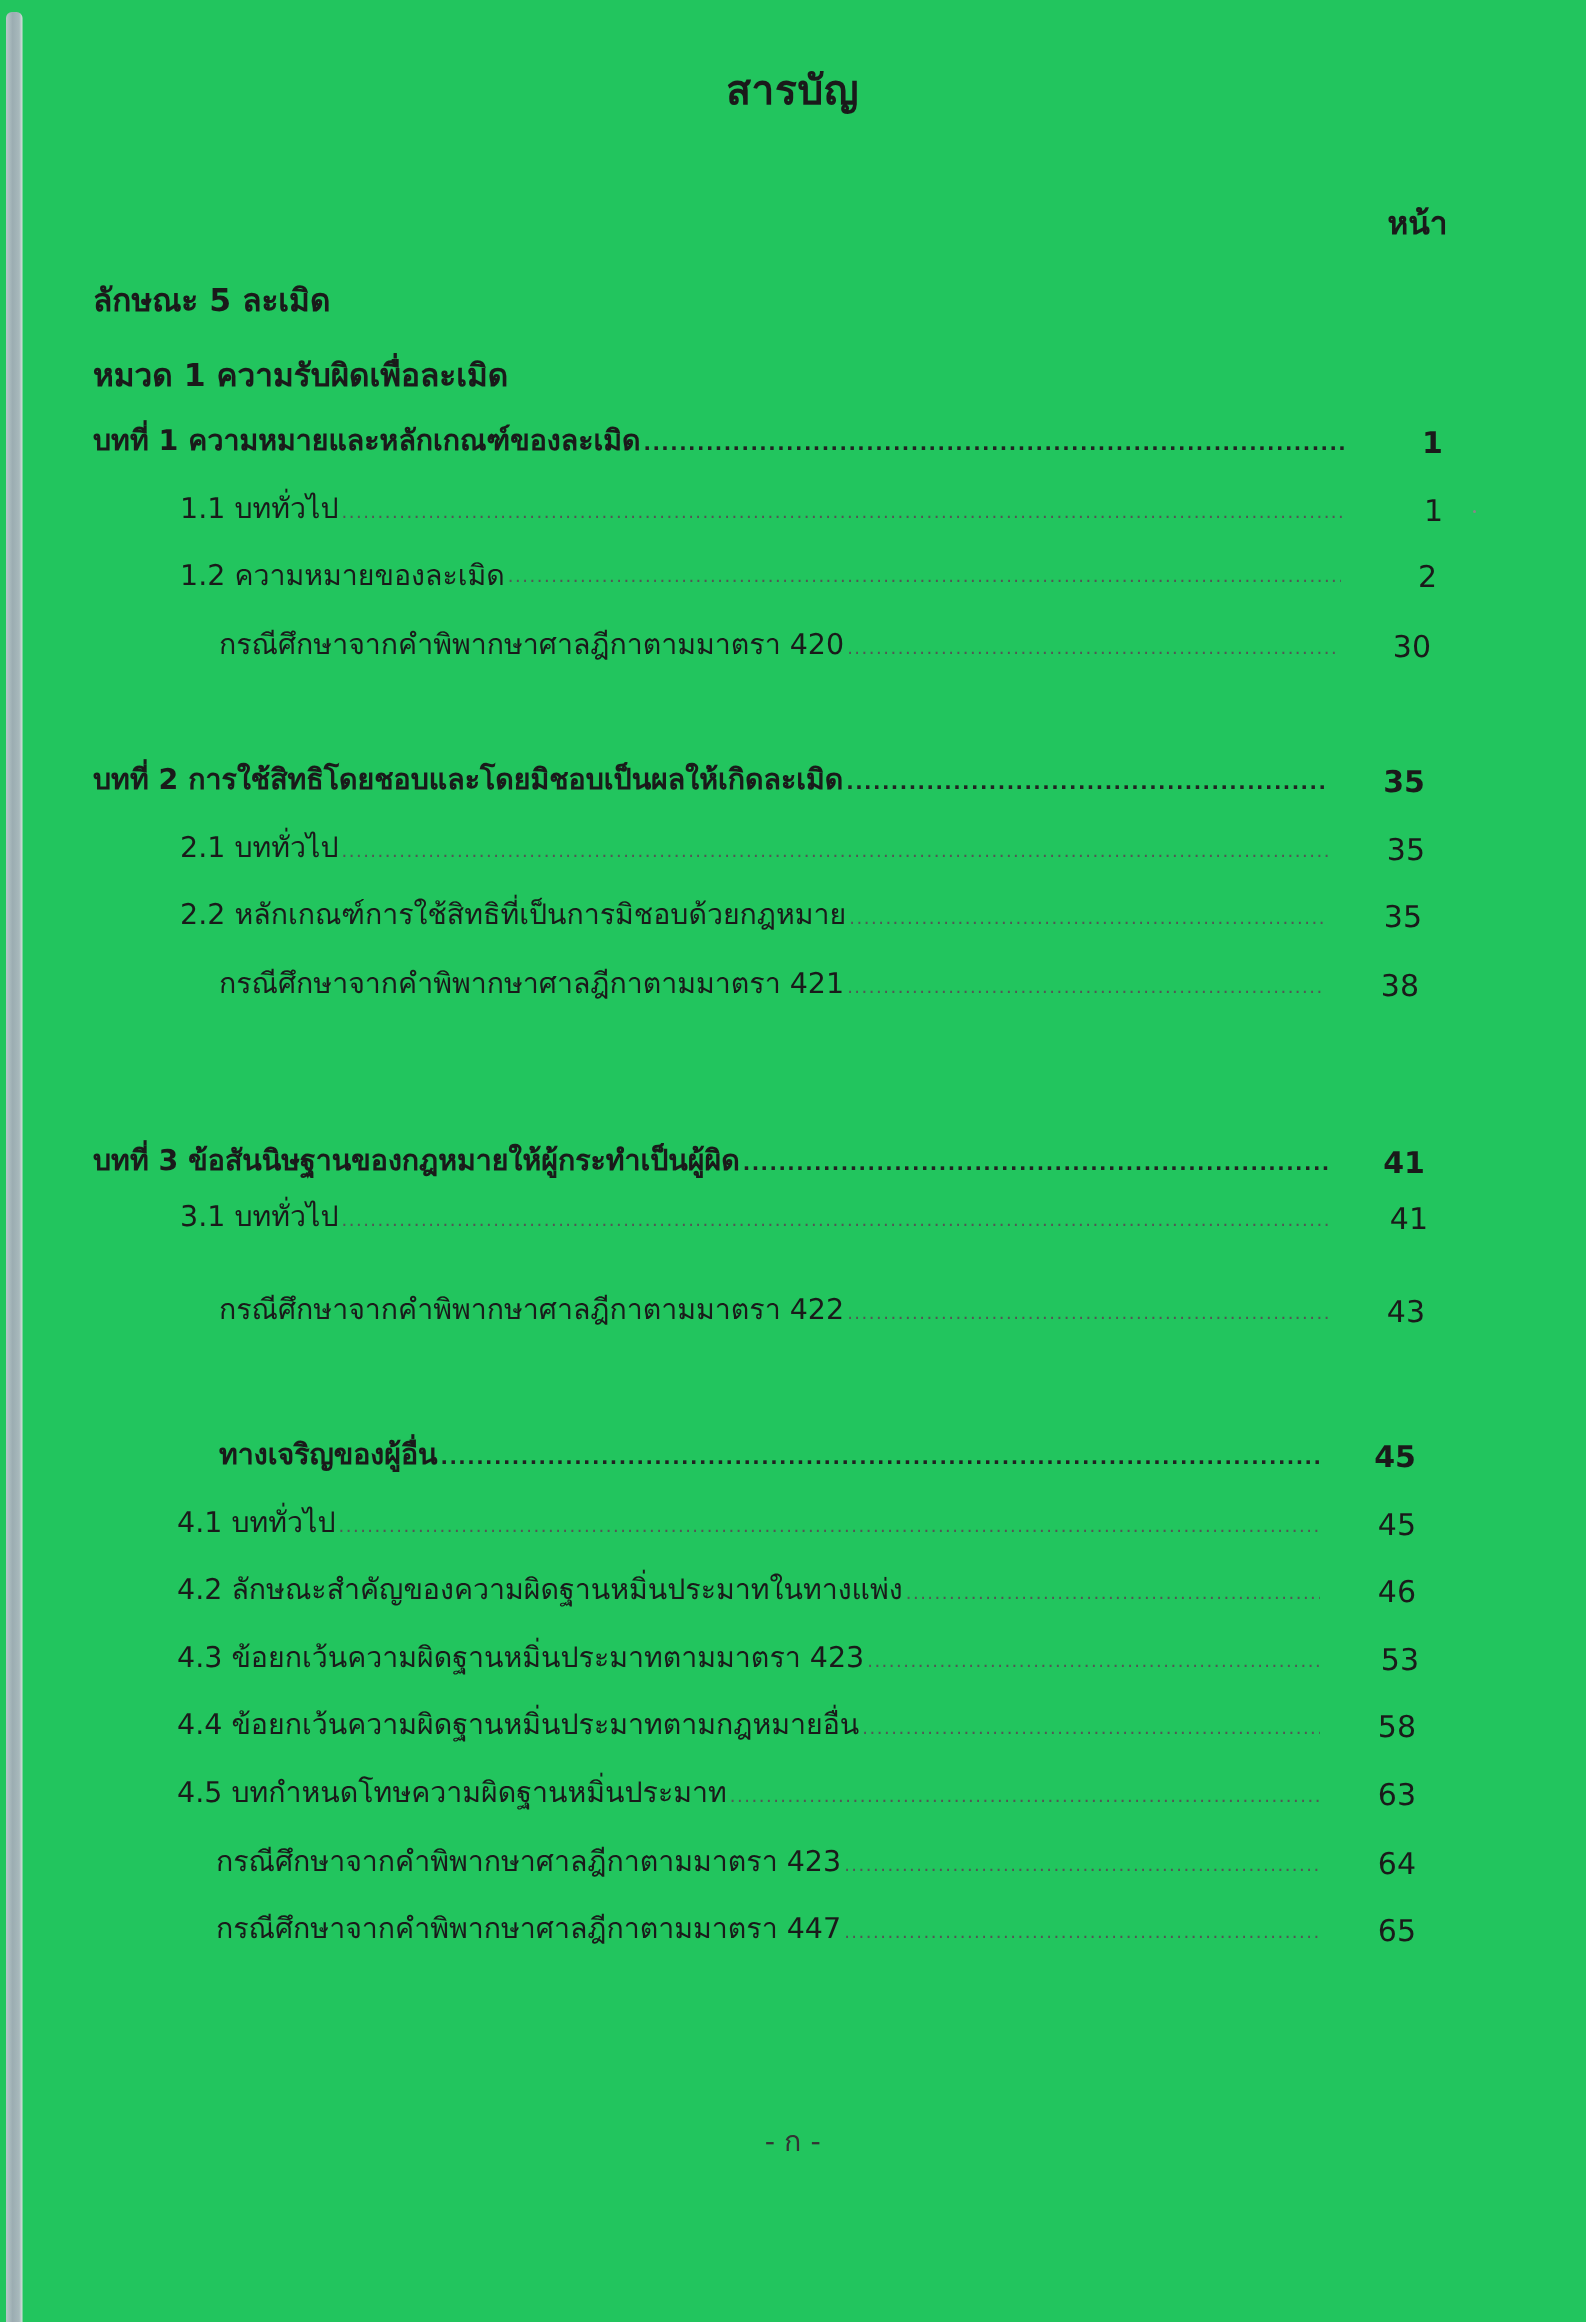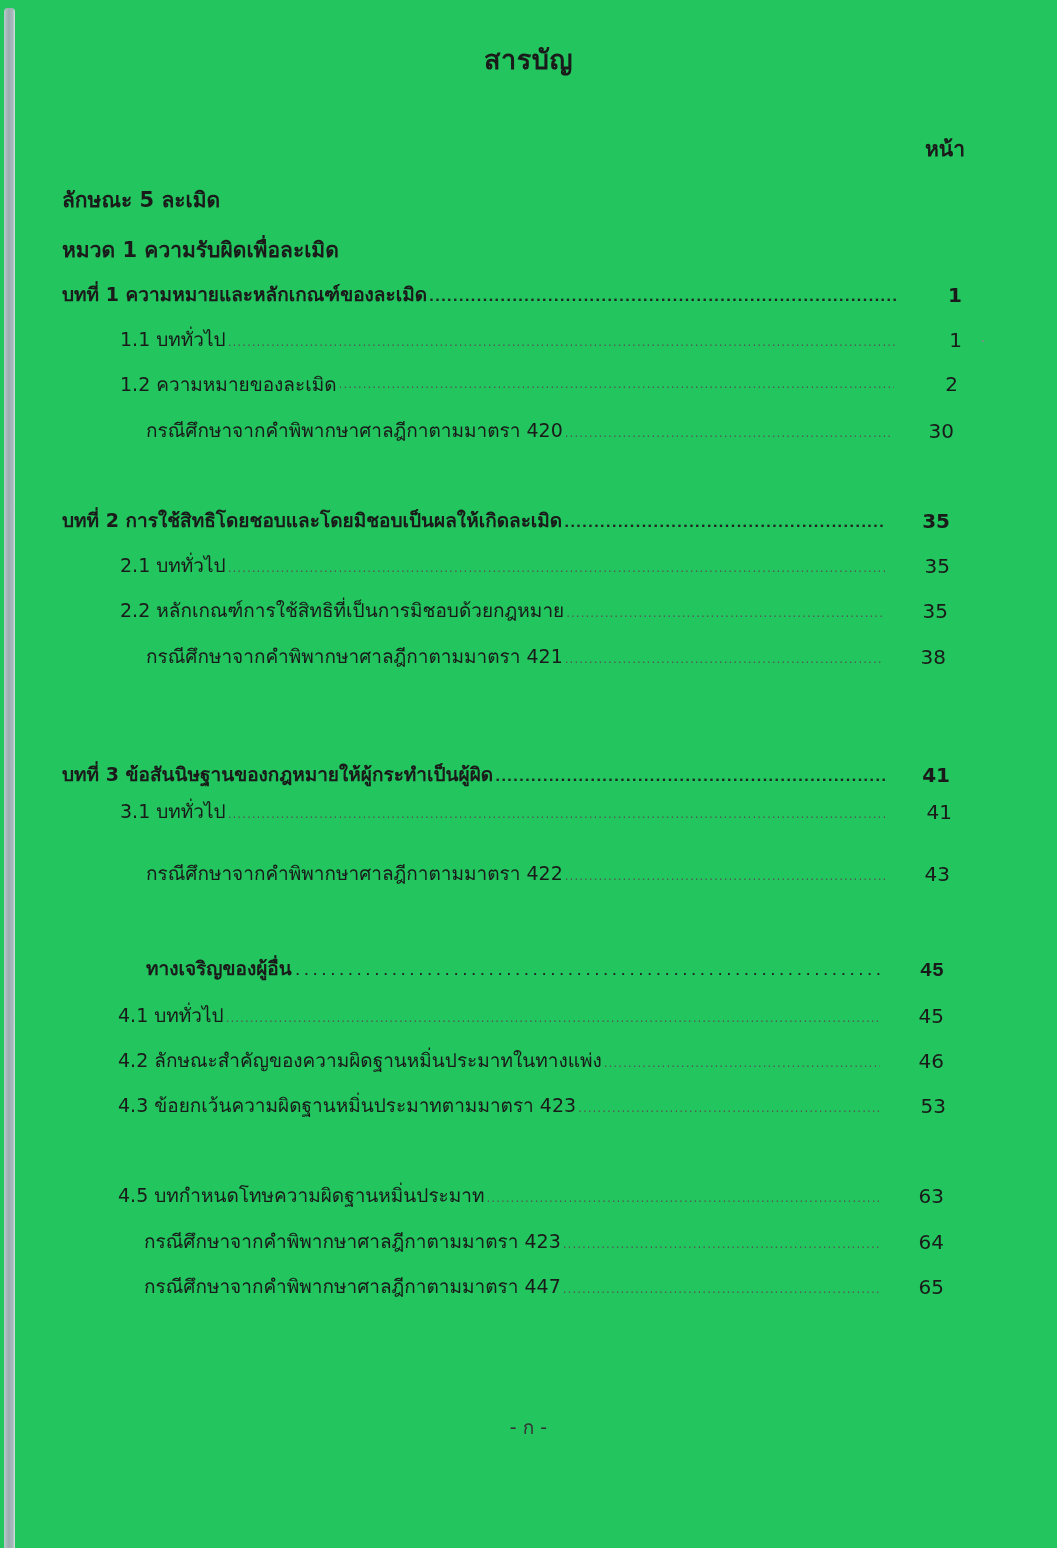--- a/index.html
+++ b/index.html
@@ -183,40 +183,45 @@
     <span class="label">3.1 บททั่วไป</span>
     <span class="leader"></span>
     <span class="pg">41</span>
   </div>
   <div class="toc-row" style="left:146px; width:742px; top:825px;margin-top:37px;">
     <span class="label">กรณีศึกษาจากคำพิพากษาศาลฎีกาตามมาตรา 422</span>
     <span class="leader"></span>
     <span class="pg">43</span>
   </div>
 
-  <div class="toc-row chapter" style="left:146px; width:736px; top:959px;font-family:Liberation Mono, monospace;">
+  <div class="toc-row chapter" style="left:146px; width:736px; top:959px;">
     <span class="label">ทางเจริญของผู้อื่น</span>
     <span class="leader"></span>
     <span class="pg">45</span>
   </div>
   <div class="toc-row" style="left:118px; width:764px; top:1004px;">
     <span class="label">4.1 บททั่วไป</span>
     <span class="leader"></span>
     <span class="pg">45</span>
   </div>
   <div class="toc-row" style="left:118px; width:764px; top:1049px;">
     <span class="label">4.2 ลักษณะสำคัญของความผิดฐานหมิ่นประมาทในทางแพ่ง</span>
     <span class="leader"></span>
     <span class="pg">46</span>
   </div>
   <div class="toc-row" style="left:118px; width:766px; top:1094px;">
     <span class="label">4.3 ข้อยกเว้นความผิดฐานหมิ่นประมาทตามมาตรา 423</span>
     <span class="leader"></span>
     <span class="pg">53</span>
   </div>
+  <div class="toc-row" style="left:118px; width:764px; top:1139px;">
+    <span class="label">4.4 ข้อยกเว้นความผิดฐานหมิ่นประมาทตามกฎหมายอื่น</span>
+    <span class="leader"></span>
+    <span class="pg">58</span>
+  </div>
   <div class="toc-row" style="left:118px; width:764px; top:1184px;">
     <span class="label">4.5 บทกำหนดโทษความผิดฐานหมิ่นประมาท</span>
     <span class="leader"></span>
     <span class="pg">63</span>
   </div>
   <div class="toc-row" style="left:144px; width:738px; top:1230px;">
     <span class="label">กรณีศึกษาจากคำพิพากษาศาลฎีกาตามมาตรา 423</span>
     <span class="leader"></span>
     <span class="pg">64</span>
   </div>

